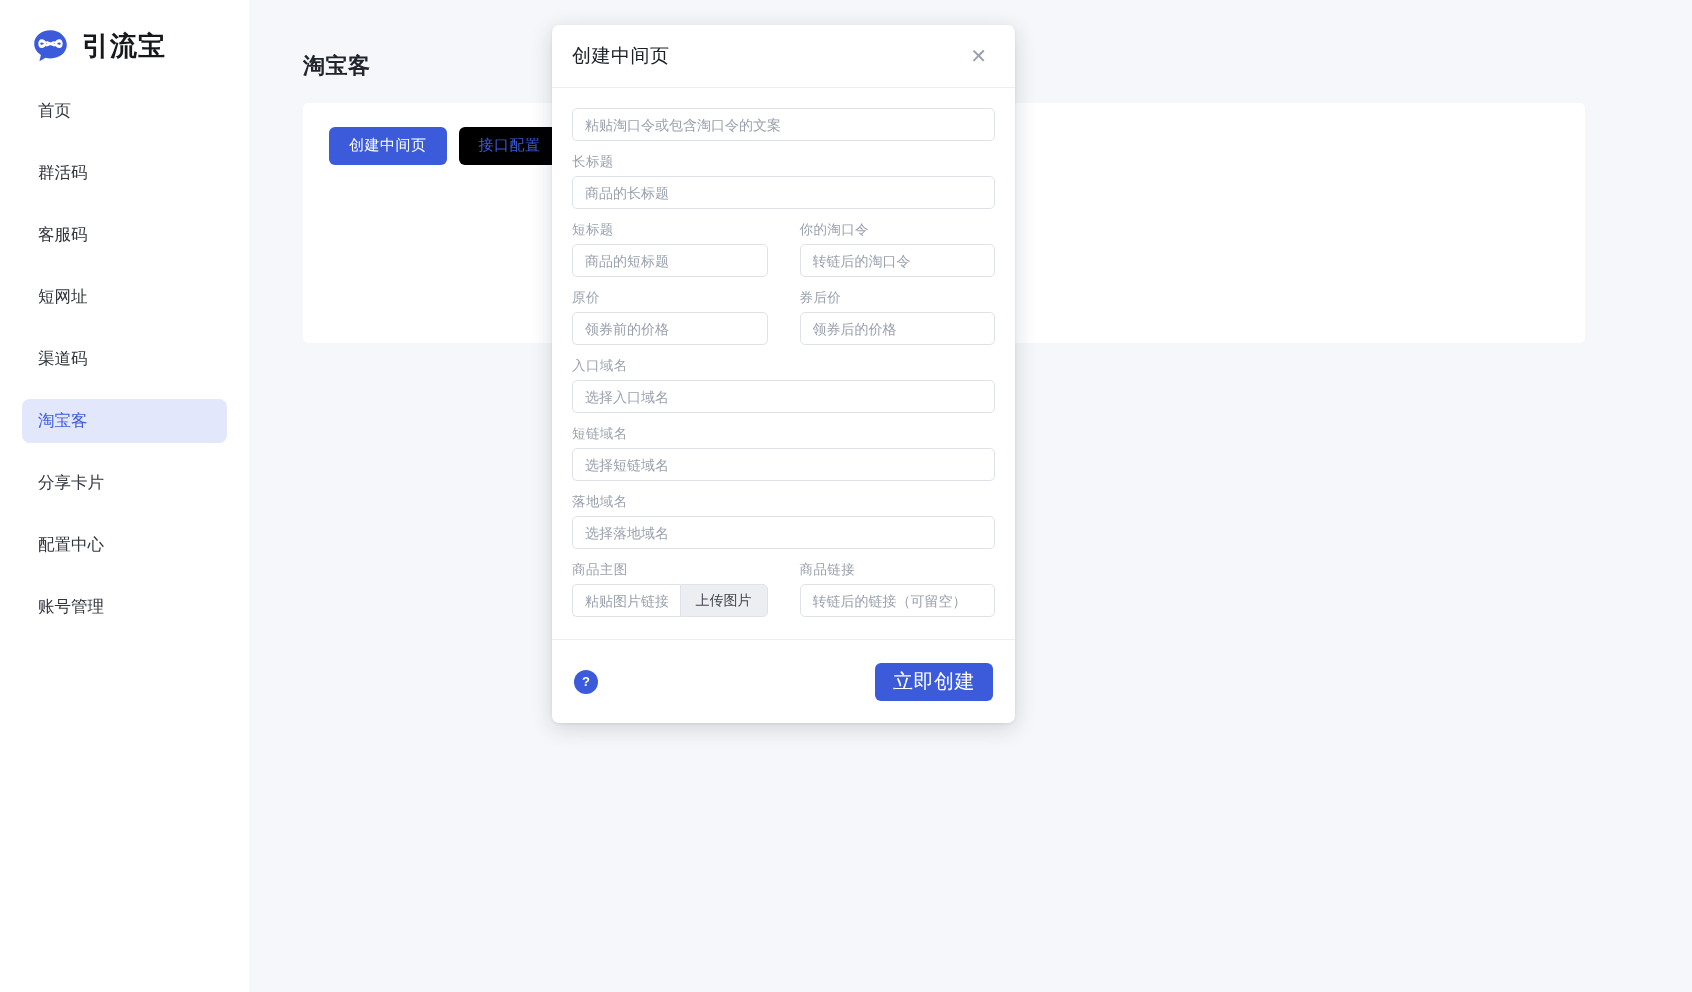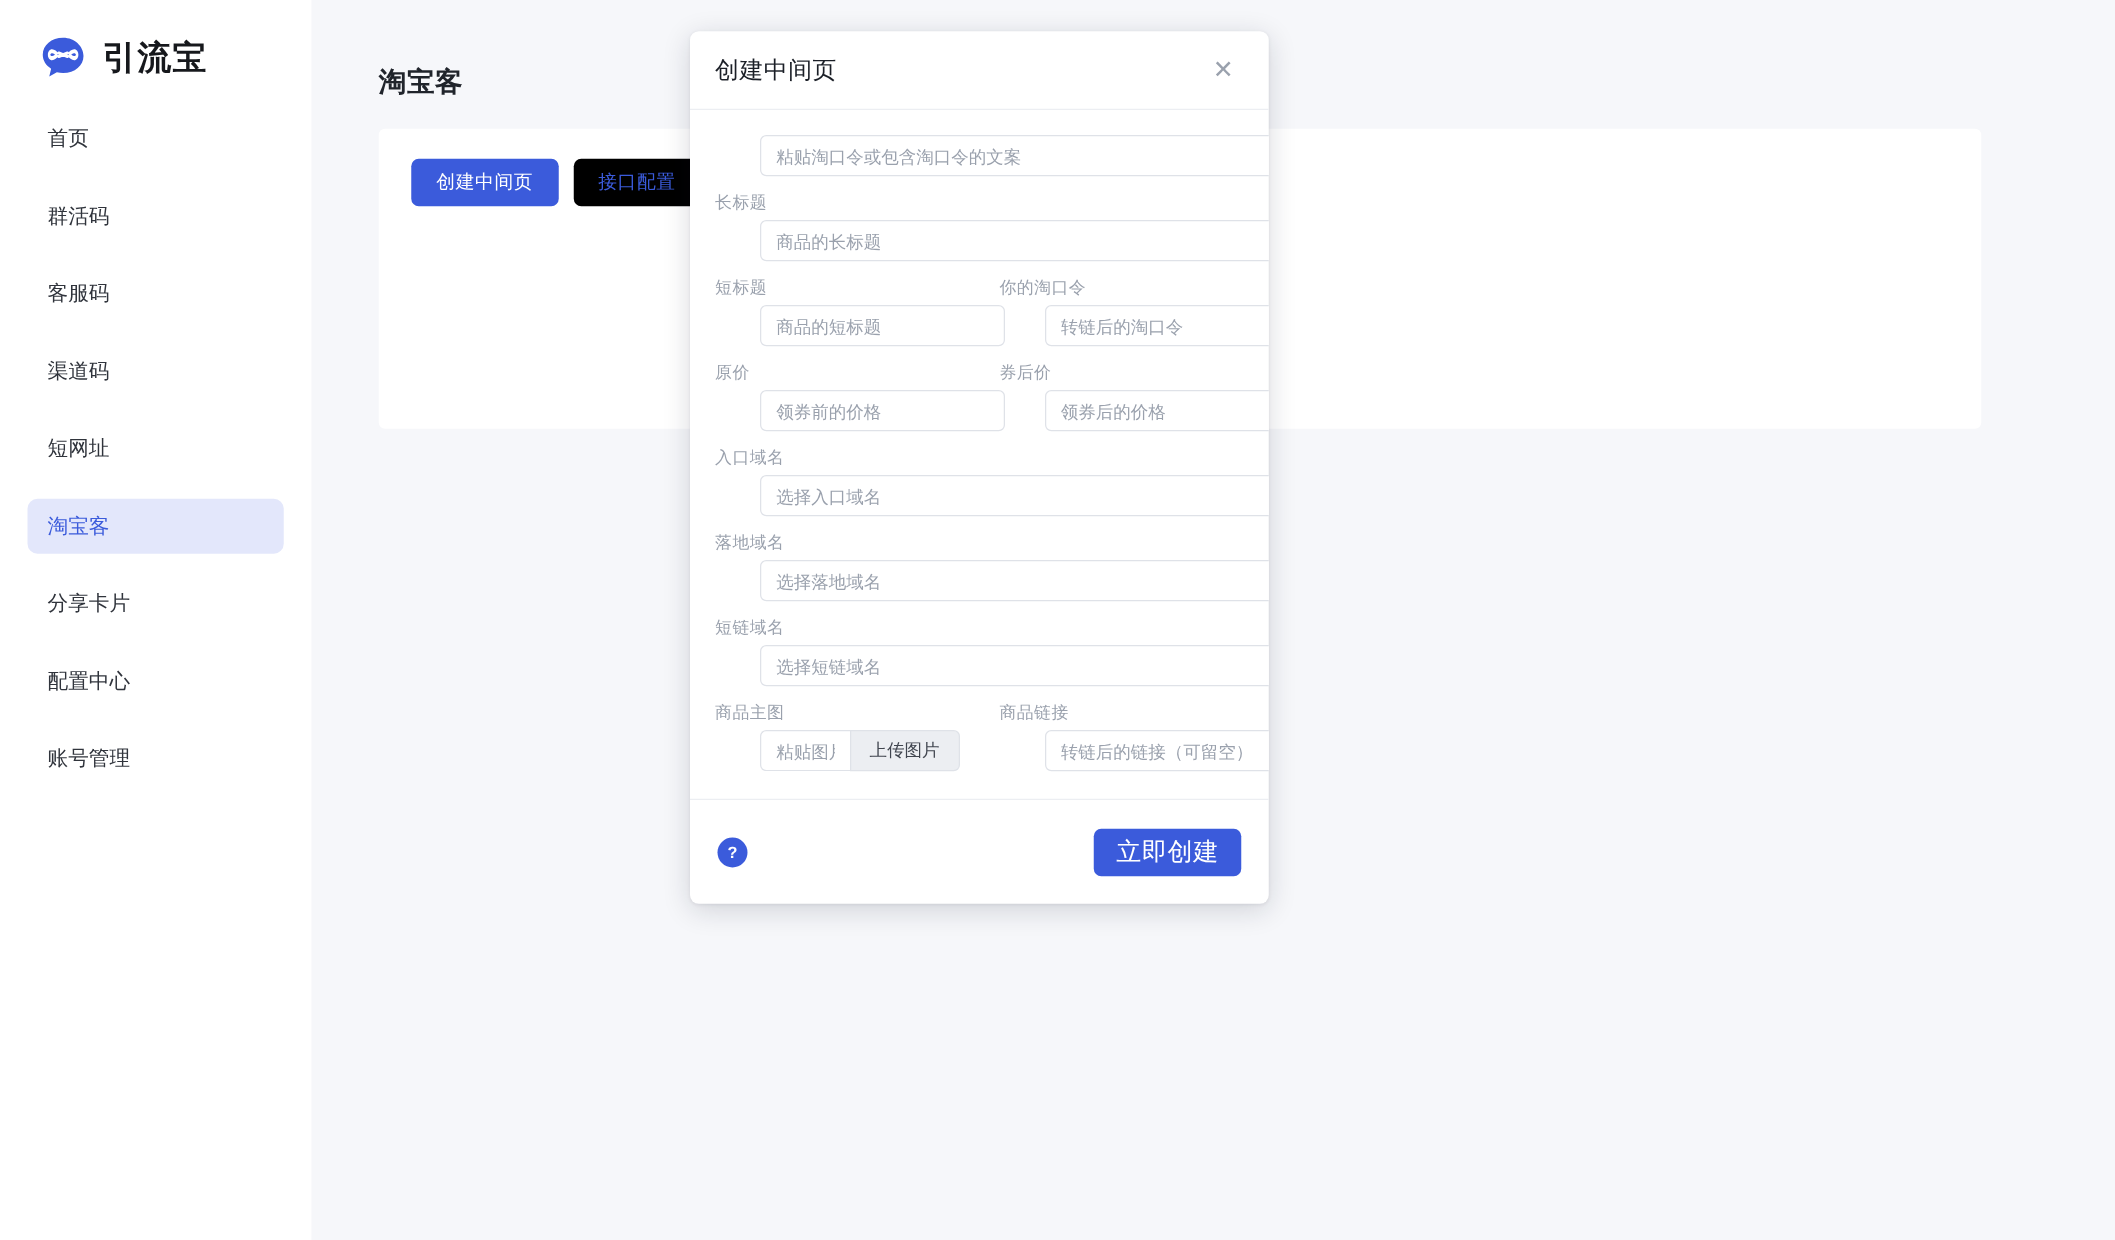--- a/index.html
+++ b/index.html
@@ -165,21 +165,20 @@
     width: 100%;
     height: 33px;
     border: 1px solid #dfe2e8;
     border-radius: 5px;
     padding: 0 12px;
     font-size: 14px;
     font-family: inherit;
     color: #30343c;
     background: #ffffff;
     outline: none;
-    margin-left: 36px;
   }
   .inp::placeholder { color: #9aa1ad; }
   .row2 {
     display: flex;
     gap: 32px;
     margin-bottom: 12px;
   }
   .row2 > .col { flex: 1 1 0; min-width: 0; }
 
   .upload-group {
@@ -267,24 +266,24 @@
       <div class="nav-item">
         <span>首页</span>
       </div>
       <div class="nav-item">
         <span>群活码</span>
       </div>
       <div class="nav-item">
         <span>客服码</span>
       </div>
       <div class="nav-item">
+        <span>短网址</span>
+      </div>
+      <div class="nav-item">
         <span>渠道码</span>
-      </div>
-      <div class="nav-item">
-        <span>短网址</span>
       </div>
       <div class="nav-item active">
         <span>淘宝客</span>
       </div>
       <div class="nav-item">
         <span>分享卡片</span>
       </div>
       <div class="nav-item">
         <span>配置中心</span>
       </div>
@@ -344,27 +343,27 @@
             <input class="inp" type="text" placeholder="领券后的价格" style="">
           </div>
         </div>
 
         <div class="field">
           <label class="field-label">入口域名</label>
           <input class="inp" type="text" placeholder="选择入口域名" style="">
         </div>
 
         <div class="field">
+          <label class="field-label">短链域名</label>
+          <input class="inp" type="text" placeholder="选择短链域名" style="">
+        </div>
+
+        <div class="field">
           <label class="field-label">落地域名</label>
           <input class="inp" type="text" placeholder="选择落地域名" style="">
-        </div>
-
-        <div class="field">
-          <label class="field-label">短链域名</label>
-          <input class="inp" type="text" placeholder="选择短链域名" style="">
         </div>
 
         <div class="row2" style="margin-bottom:0;">
           <div class="col">
             <label class="field-label">商品主图</label>
             <div class="upload-group">
               <input class="inp" type="text" placeholder="粘贴图片链接或上传" style="">
               <button class="upload-btn">上传图片</button>
             </div>
           </div>

